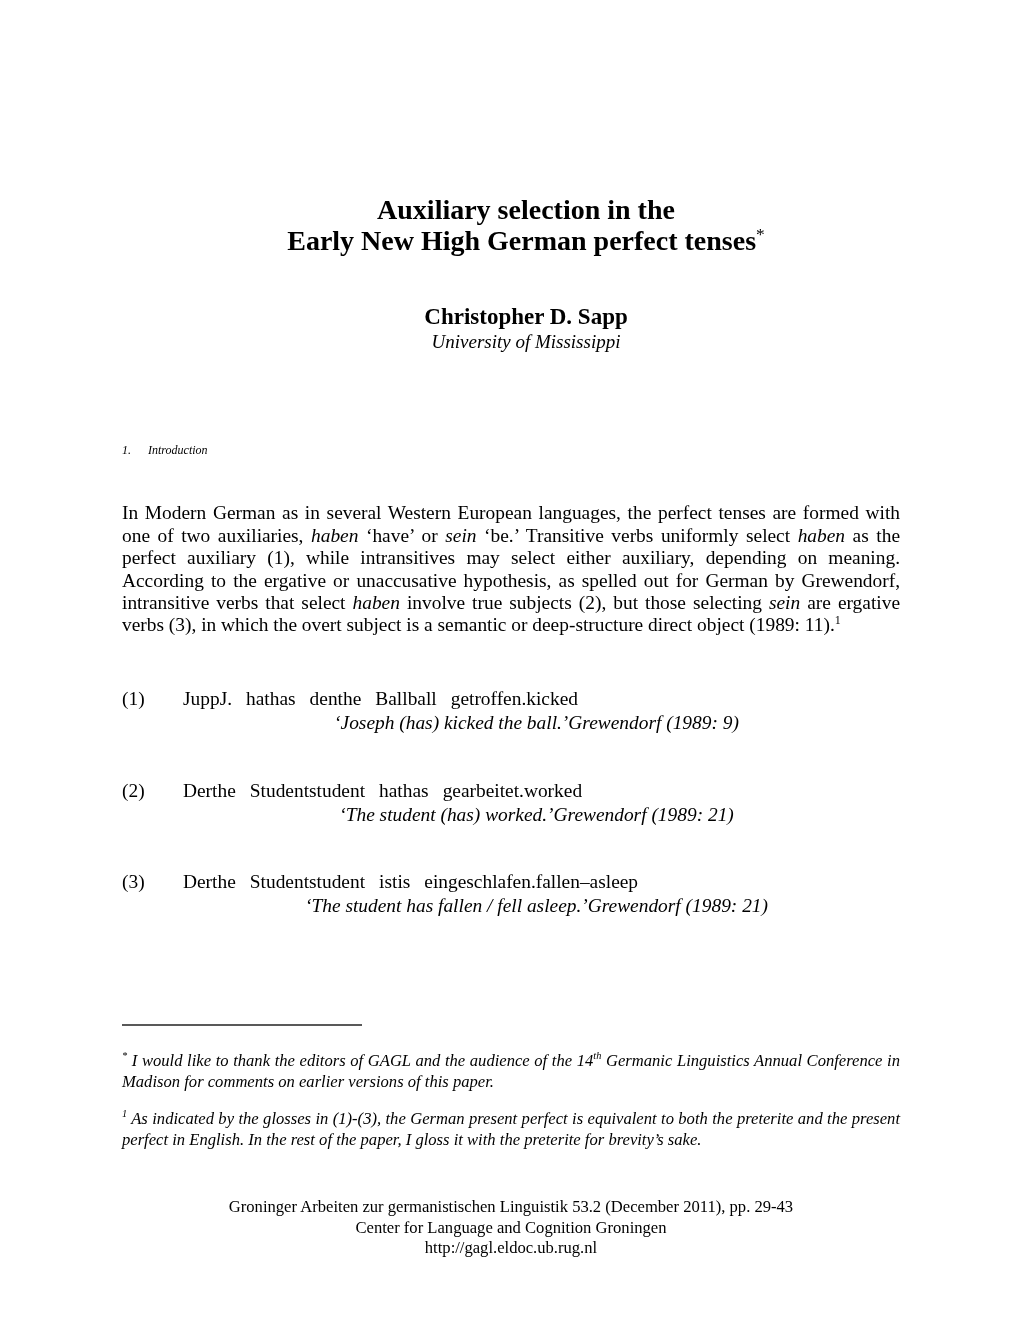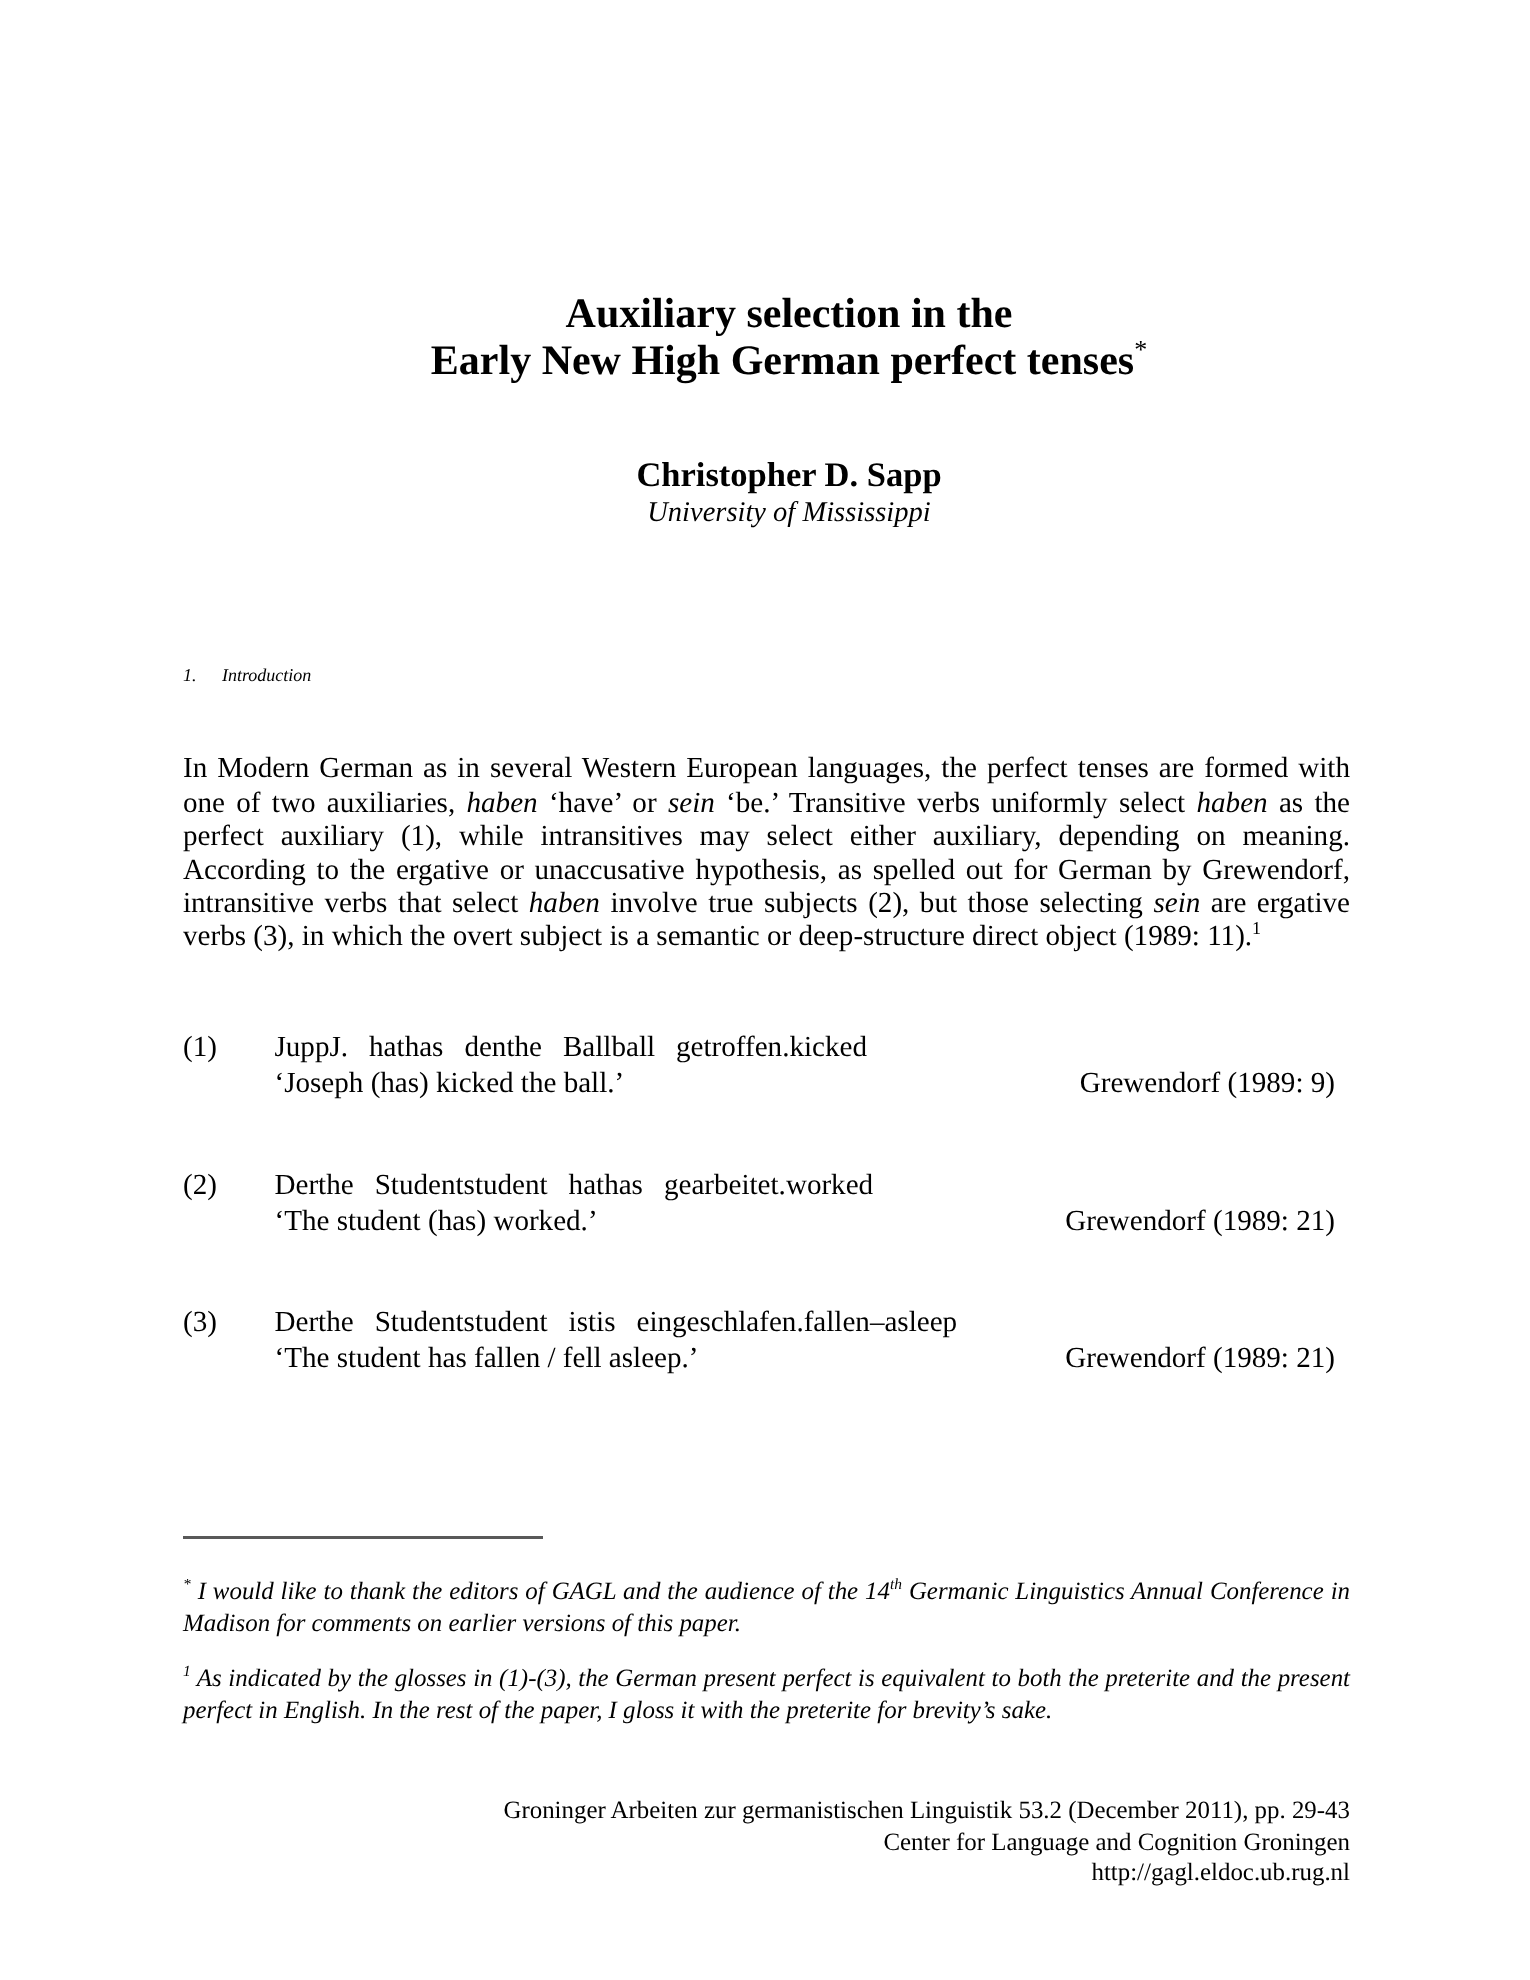--- a/index.html
+++ b/index.html
@@ -50,39 +50,39 @@
     position: absolute; left: 122px; width: 778px;
     font-size: 19.4px; line-height: 23.5px;
   }
   .ex-1 { top: 687px; }
   .ex-2 { top: 779px; }
   .ex-3 { top: 870px; }
   .ex-num { position: absolute; left: 0; top: 0; }
   .ex-body { margin-left: 61px; }
   .gloss-row { display: flex; gap: 14px; }
   .gloss-col { display: flex; flex-direction: row; align-items: flex-start; }
-  .trans-row { display: flex; justify-content: space-between; padding-right: 10px; }
+  .trans-row { display: flex; justify-content: center; padding-right: 10px; font-style: italic; }
 
   .fn-rule {
     position: absolute; top: 1024px; left: 122px;
     width: 240px; height: 2px; background: #595959;
   }
   .footnote {
     position: absolute; left: 122px; width: 778px;
     font-size: 16.6px; line-height: 21px;
     text-align: justify;
     font-style: italic;
   }
   .fn-star { top: 1033px; }
   .fn-one { top: 1091px; }
 
   .page-footer {
     position: absolute; top: 1197px; left: 122px; width: 778px;
     font-size: 16.6px; line-height: 20.5px;
-    text-align: right;
+    text-align: center;
   }
 </style>
 </head>
 <body>
 
 <div class="page">
 
   <div class="title-block">
     <h1 class="paper-title"><span>Auxiliary selection in the</span><br><span>Early New High German perfect tenses</span><sup class="title-fn-marker">*</sup></h1>
   </div>

